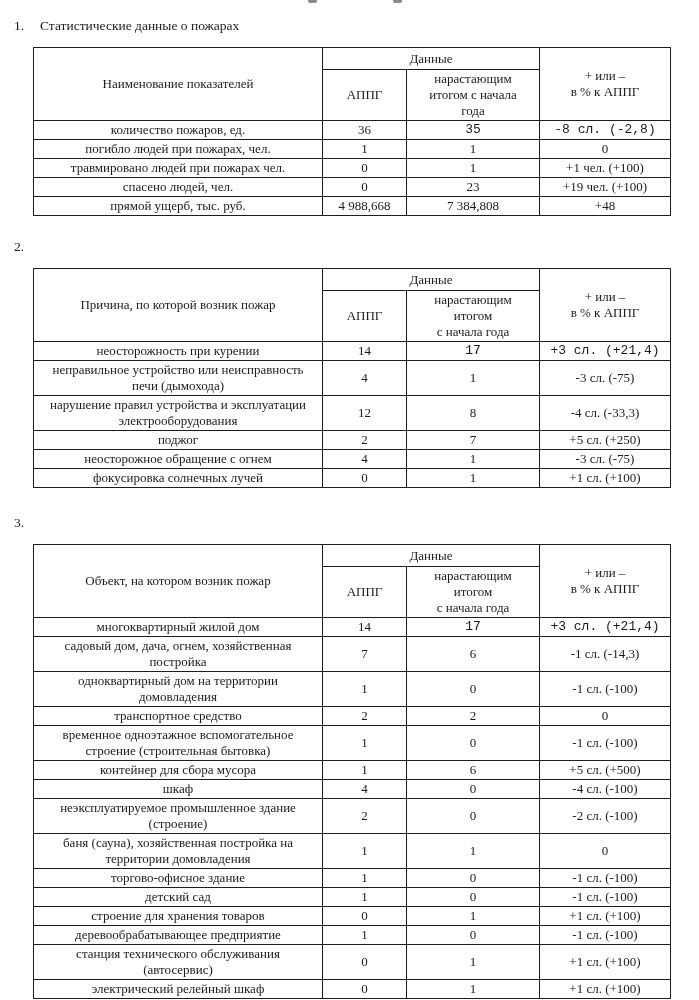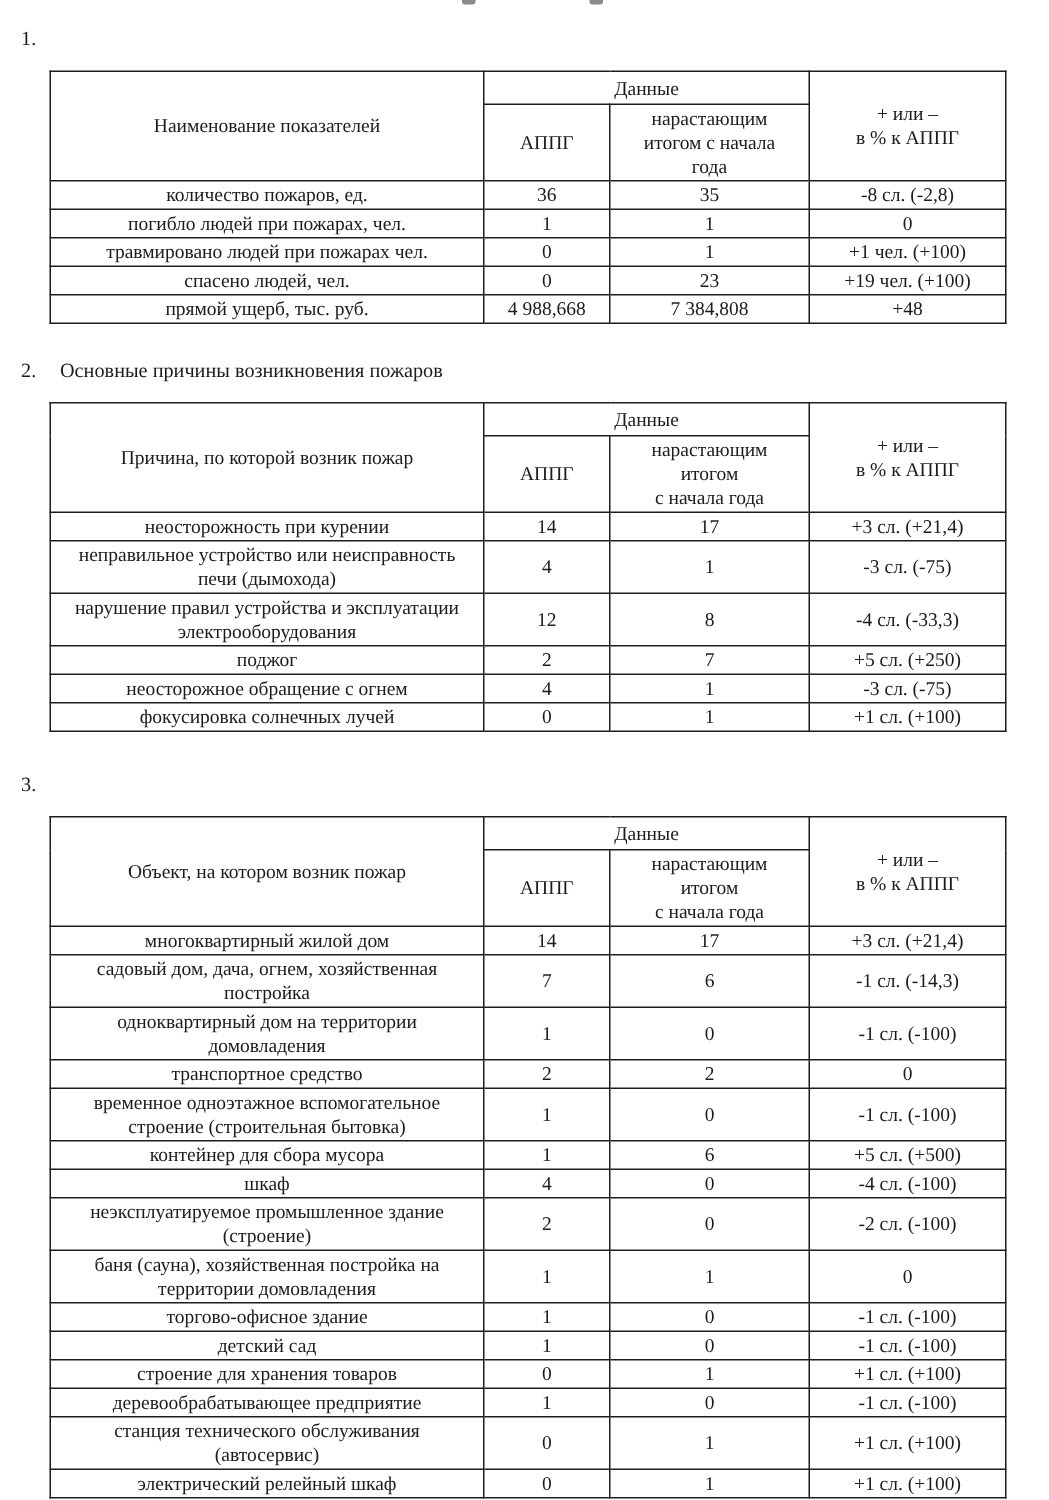--- a/index.html
+++ b/index.html
@@ -58,33 +58,34 @@
     overflow: hidden;
   }
   .col-name  { width: 289px; }
   .col-appg  { width: 84px;  }
   .col-ytd   { width: 133px; }
   .col-delta { width: 131px; }
 
   th.group-head { height: 19px; }
   .pre { white-space: pre-line; }
   td.c1 { }
-  .b { font-weight: bold; }
+  .b { font-weight: bold; font-family: Liberation Mono, monospace; }
 </style>
 </head>
 <body>
 
 <div>
   <span class="frag-mark frag-a"></span>
   <span class="frag-mark frag-b"></span>
 </div>
 
 <section class="sec1">
   <div class="sec-title">
     <span class="num">1.</span>
+    <span>Статистические данные о пожарах</span>
   </div>
   <table class="stat">
     <colgroup>
       <col class="col-name">
         <col class="col-appg">
         <col class="col-ytd">
         <col class="col-delta">
     </colgroup>
     <thead>
       <tr>
@@ -131,21 +132,20 @@
           <td class="c3">7 384,808</td>
           <td class="c4">+48</td>
         </tr>
       </tbody>
   </table>
 </section>
 
 <section class="sec2">
   <div class="sec-title">
     <span class="num">2.</span>
-    <span>Основные причины возникновения пожаров</span>
   </div>
   <table class="stat">
     <colgroup>
       <col class="col-name">
         <col class="col-appg">
         <col class="col-ytd">
         <col class="col-delta">
     </colgroup>
     <thead>
       <tr>

